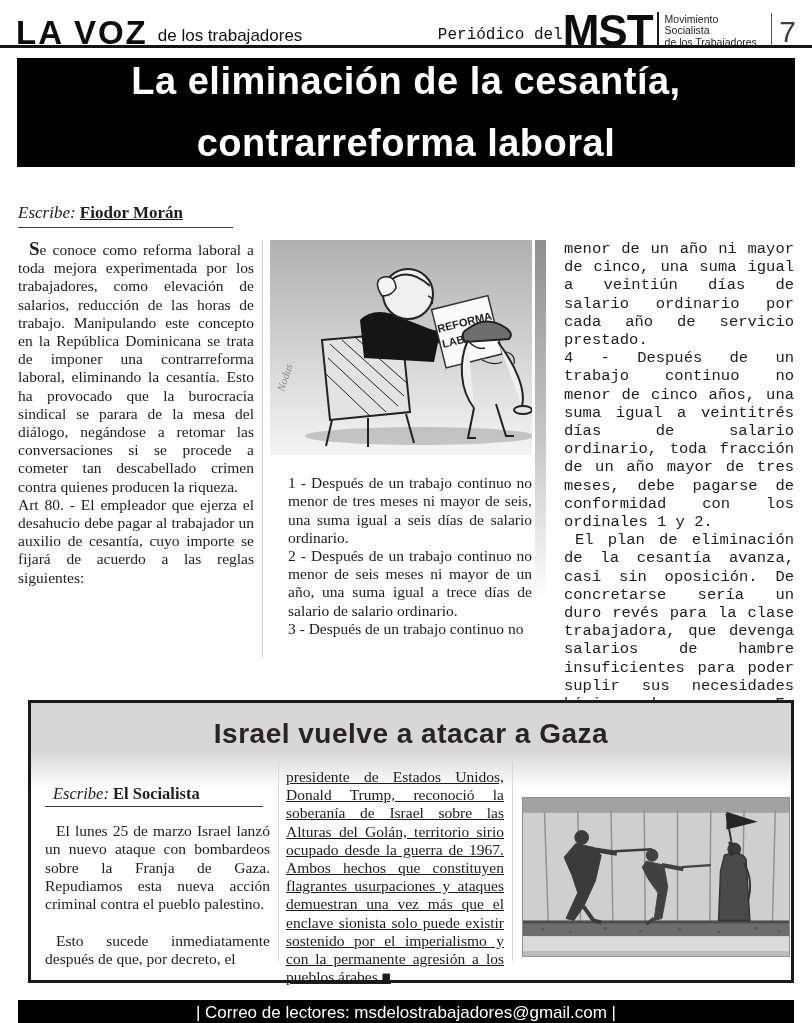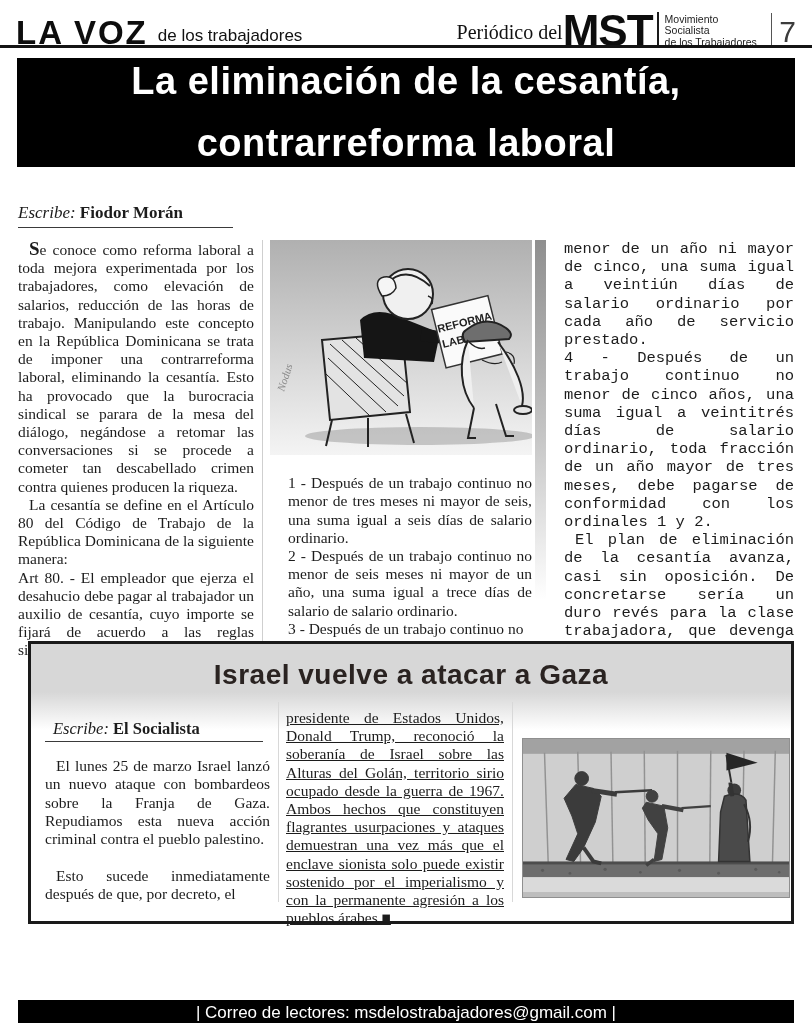--- a/index.html
+++ b/index.html
@@ -9,78 +9,78 @@
     background:#ffffff; overflow:hidden;
     font-family:"Liberation Serif", serif; color:#1c1c1c;
   }
 
   
   .header { position:absolute; top:0; left:0; width:812px; height:45px; }
   .header-inner { display:flex; align-items:flex-end; height:51px; padding:0 16px 2px 16px; }
   .masthead { font-family:"Liberation Sans",sans-serif; font-weight:900; font-size:33px; letter-spacing:2px; line-height:1; color:#0d0d0d; }
   .tagline { font-family:"Liberation Sans",sans-serif; font-size:17px; margin-left:10px; padding-bottom:3px; color:#111; }
   .header-right { margin-left:auto; display:flex; align-items:flex-end; }
-  .periodico { font-family:Liberation Serif, serif; font-size:20px; padding-bottom:5px; color:#111; }
+  .periodico { font-family:Liberation Mono, monospace; font-size:16px; padding-bottom:5px; color:#111; }
   .mst { font-family:"Liberation Sans",sans-serif; font-weight:900; font-size:44px; line-height:0.82; letter-spacing:-1px; color:#0d0d0d; }
   .org-divider { width:2px; height:36px; background:#1a1a1a; margin:0 6px 1px 4px; }
   .org { font-family:"Liberation Sans",sans-serif; font-size:10.5px; line-height:11.5px; padding-bottom:1px; color:#222; }
   .pageno-divider { width:1.5px; height:34px; background:#555; margin:0 7px 2px 14px; }
   .pageno { font-family:"Liberation Sans",sans-serif; font-weight:300; font-size:30px; line-height:1; color:#3c3c3c; padding-bottom:2px; }
   .header-rule { position:absolute; top:45px; left:0; width:812px; height:3px; background:#141414; }
 
   
   .banner {
     position:absolute; left:17px; top:58px; width:778px; height:109px; background:#000000;
     display:flex; flex-direction:column; align-items:center; justify-content:space-between;
     font-family:"Liberation Sans",sans-serif; font-weight:700; font-size:38px;
     line-height:47px; color:#ffffff; letter-spacing:0.5px;
   }
 
   
   .byline { position:absolute; left:18px; top:203px; width:215px; border-bottom:1.5px solid #3a3a3a; padding-bottom:4px; font-size:17px; }
   .byline .lbl { font-style:italic; }
-  .byline .auth { font-weight:700; }
+  .byline .auth { font-weight:700;text-decoration:underline; }
 
   
   .cols { position:absolute; left:18px; top:240px; width:776px; height:425px; display:flex; }
   .col { font-size:15.5px; line-height:18.2px; text-align:justify; }
   .col p { margin:0; }
   .c1 { width:236px; }
   .sep-line { width:16px; display:flex; justify-content:center; }
   .sep-line div { width:1px; height:418px; background:#cfcfcf; }
   .c2 { width:262px; }
   .c2 .coltext { padding-left:18px; }
   .sep-grad { width:16px; display:flex; justify-content:center; }
   .sep-grad div { width:11px; height:360px; background:linear-gradient(#8f8f8f,#c6c6c6 55%,#ffffff); }
   .c3 { width:246px; padding-left:16px;font-family:Liberation Mono, monospace; }
   .gap { margin-bottom:17px; }
   .ind { text-indent:11px; }
   .lead { font-weight:700; font-size:19px; }
   .cartoon { width:262px; height:215px; margin-bottom:15px; }
 
   
   .box {
-    position:absolute; left:28px; top:641px; width:766px; height:283px;
+    position:absolute; left:28px; top:700px; width:766px; height:283px;
     border:3px solid #1a1a1a;
     background:linear-gradient(#d7d7d7 0px,#d7d7d7 48px,#ffffff 86px);
   }
   .box-title {
     margin-top:15px; text-align:center;
     font-family:"Liberation Sans",sans-serif; font-weight:700; font-size:28px;
     color:#2a2321; letter-spacing:0.5px;
   }
   .box-cols { position:absolute; left:14px; top:58px; width:746px; height:218px; display:flex; }
   .bcol { font-size:15.5px; line-height:18.2px; text-align:justify; }
   .bcol p { margin:0; }
   .bc1 { width:225px; }
   .bsep { width:16px; display:flex; justify-content:center; }
   .bsep div { width:1px; height:200px; background:#d8d8d8; }
   .bc2 { width:218px; padding-top:7px;text-decoration:underline; }
   .bc3 { flex:1; }
-  .box-byline { margin-top:18px; width:218px; border-bottom:1.5px solid #3a3a3a; padding-bottom:3px; font-size:16.5px; padding-left:8px; }
+  .box-byline { margin-top:24px; width:218px; border-bottom:1.5px solid #3a3a3a; padding-bottom:3px; font-size:16.5px; padding-left:8px; }
   .box-byline .lbl { font-style:italic; }
   .box-byline .auth { font-weight:700; }
   .bc1 .first { margin-top:15px; }
   .photo { display:block; margin:36px 0 0 2px; width:268px; height:160px; border:1px solid #8f8f8f; }
 
   
   .footer {
     position:absolute; left:18px; top:1000px; width:776px; height:26px; background:#000000;
     display:flex; align-items:center; justify-content:center;
     font-family:"Liberation Sans",sans-serif; font-size:17px; color:#ffffff;
@@ -118,21 +118,20 @@
 
   <div class="byline">
     <span class="lbl">Escribe:</span>
     <span class="auth">Fiodor Morán</span>
   </div>
 
   <div class="cols">
 
     <div class="col c1">
       <p class="gap ind"><span class="lead">S</span><span>e conoce como reforma laboral a toda mejora experimentada por los trabajadores, como elevación de salarios, reducción de las horas de trabajo. Manipulando este concepto en la República Dominicana se trata de imponer una contrarreforma laboral, eliminando la cesantía. Esto ha provocado que la burocracia sindical se parara de la mesa del diálogo, negándose a retomar las conversaciones si se procede a cometer tan descabellado crimen contra quienes producen la riqueza.</span></p>
-      <p class="ind">La cesantía se define en el Artículo 80 del Código de Trabajo de la República Dominicana de la siguiente manera:</p>
       <p>Art 80. - El empleador que ejerza el desahucio debe pagar al trabajador un auxilio de cesantía, cuyo importe se fijará de acuerdo a las reglas siguientes:</p>
     </div>
 
     <div class="sep-line">
         <div></div>
       </div>
 
     <div class="col c2">
       
       <svg class="cartoon" viewBox="0 0 262 215" xmlns="http://www.w3.org/2000/svg">

